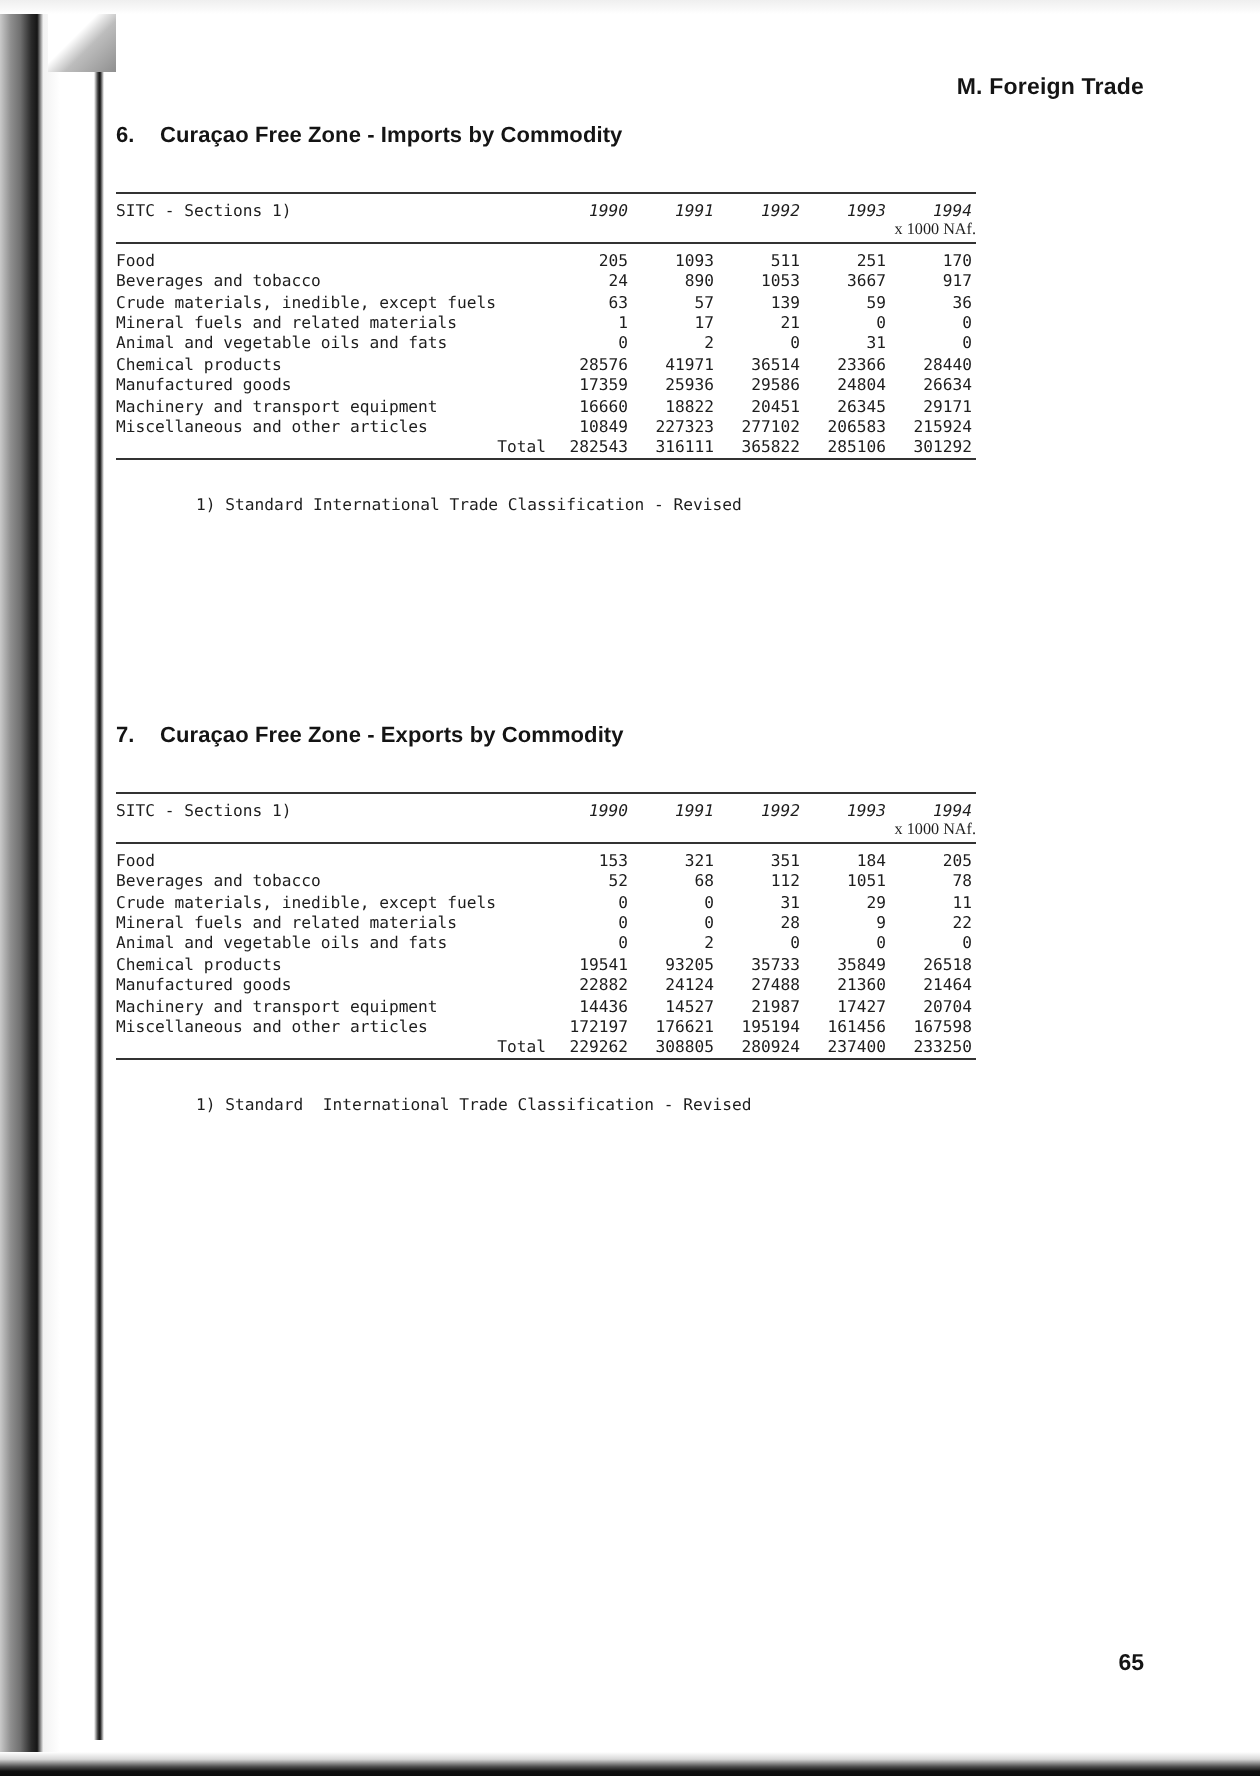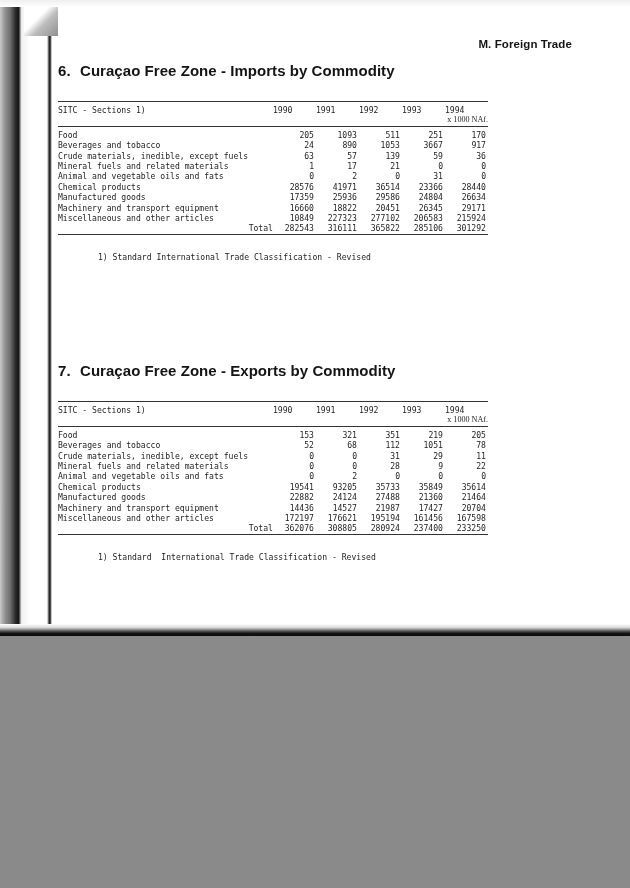--- a/index.html
+++ b/index.html
@@ -3,21 +3,21 @@
 <meta charset="utf-8">
 <style>
   html, body {
     margin: 0;
     padding: 0;
     background: #8a8a8a;
   }
   #page {
     position: relative;
     width: 630px;
-    height: 636px;
+    height: 888px;
     background: #ffffff;
     overflow: hidden;
     font-family: "Liberation Sans", sans-serif;
     color: #141414;
   }
   
   .scan-edge-left {
     position: absolute;
     left: 0; top: 0;
     width: 30px; height: 888px;
@@ -68,21 +68,21 @@
     top: 826px;
     font-size: 11.5px;
     font-weight: bold;
   }
 
   .block { position: absolute; left: 58px; width: 430px; }
   .block1 { top: 62px; }
   .block2 { top: 362px; }
 
   .tbl-title {
-    font-size: 15px;
+    font-size: 11px;
     font-weight: bold;
     letter-spacing: 0.05px;
     margin: 0 0 22px 0;
     white-space: nowrap;
   }
   .tbl-title .num { display: inline-block; width: 22px; }
 
   table.data {
     width: 430px;
     border-collapse: collapse;
@@ -99,21 +99,21 @@
   }
   col.c-label { width: 215px; }
   col.c-yr { width: 43px; }
 
   .rule-top td { border-top: 1.1px solid #333; height: 3px; font-size: 0; line-height: 0;}
   .rule-mid td { border-top: 1.1px solid #333; height: 3px; font-size: 0; line-height: 0;}
   .rule-bot td { border-top: 1.1px solid #333; height: 3px; font-size: 0; line-height: 0;}
 
   .hdr-row td { padding-top: 3px; padding-bottom: 2px; }
   .hdr-label { text-align: left; white-space: nowrap; }
-  .hdr-yr { padding-right: 2px !important; }
+  .hdr-yr { text-align: right; padding-right: 2px !important; font-style: italic; }
 
   .unit-row td { padding-top: 7px; padding-bottom: 8px; }
   .unit-cell { text-align: right; font-family: Liberation Serif, serif; }
 
   .data-row td { padding-top: 0; }
   .data-row:first-of-type td { padding-top: 7px; }
   .row-label { text-align: left; white-space: nowrap; }
   .row-val { text-align: right; padding-right: 2px !important; }
 
   .total-row td { padding-top: 8px; padding-bottom: 6px; }
@@ -290,21 +290,21 @@
         </tr>
         <tr class="rule-mid">
             <td colspan="6"></td>
           </tr>
 
         <tr class="data-row">
           <td class="row-label">Food</td>
           <td class="row-val">153</td>
           <td class="row-val">321</td>
           <td class="row-val">351</td>
-          <td class="row-val">219</td>
+          <td class="row-val">184</td>
           <td class="row-val">205</td>
         </tr>
         <tr class="data-row">
           <td class="row-label">Beverages and tobacco</td>
           <td class="row-val">52</td>
           <td class="row-val">68</td>
           <td class="row-val">112</td>
           <td class="row-val">1051</td>
           <td class="row-val">78</td>
         </tr>
@@ -331,21 +331,21 @@
           <td class="row-val">0</td>
           <td class="row-val">0</td>
           <td class="row-val">0</td>
         </tr>
         <tr class="data-row">
           <td class="row-label">Chemical products</td>
           <td class="row-val">19541</td>
           <td class="row-val">93205</td>
           <td class="row-val">35733</td>
           <td class="row-val">35849</td>
-          <td class="row-val">35614</td>
+          <td class="row-val">26518</td>
         </tr>
         <tr class="data-row">
           <td class="row-label">Manufactured goods</td>
           <td class="row-val">22882</td>
           <td class="row-val">24124</td>
           <td class="row-val">27488</td>
           <td class="row-val">21360</td>
           <td class="row-val">21464</td>
         </tr>
         <tr class="data-row">
@@ -360,21 +360,21 @@
           <td class="row-label">Miscellaneous and other articles</td>
           <td class="row-val">172197</td>
           <td class="row-val">176621</td>
           <td class="row-val">195194</td>
           <td class="row-val">161456</td>
           <td class="row-val">167598</td>
         </tr>
 
         <tr class="total-row">
           <td class="total-label">Total</td>
-          <td class="row-val">362076</td>
+          <td class="row-val">229262</td>
           <td class="row-val">308805</td>
           <td class="row-val">280924</td>
           <td class="row-val">237400</td>
           <td class="row-val">233250</td>
         </tr>
         <tr class="rule-bot">
             <td colspan="6"></td>
           </tr>
       </tbody>
     </table>

